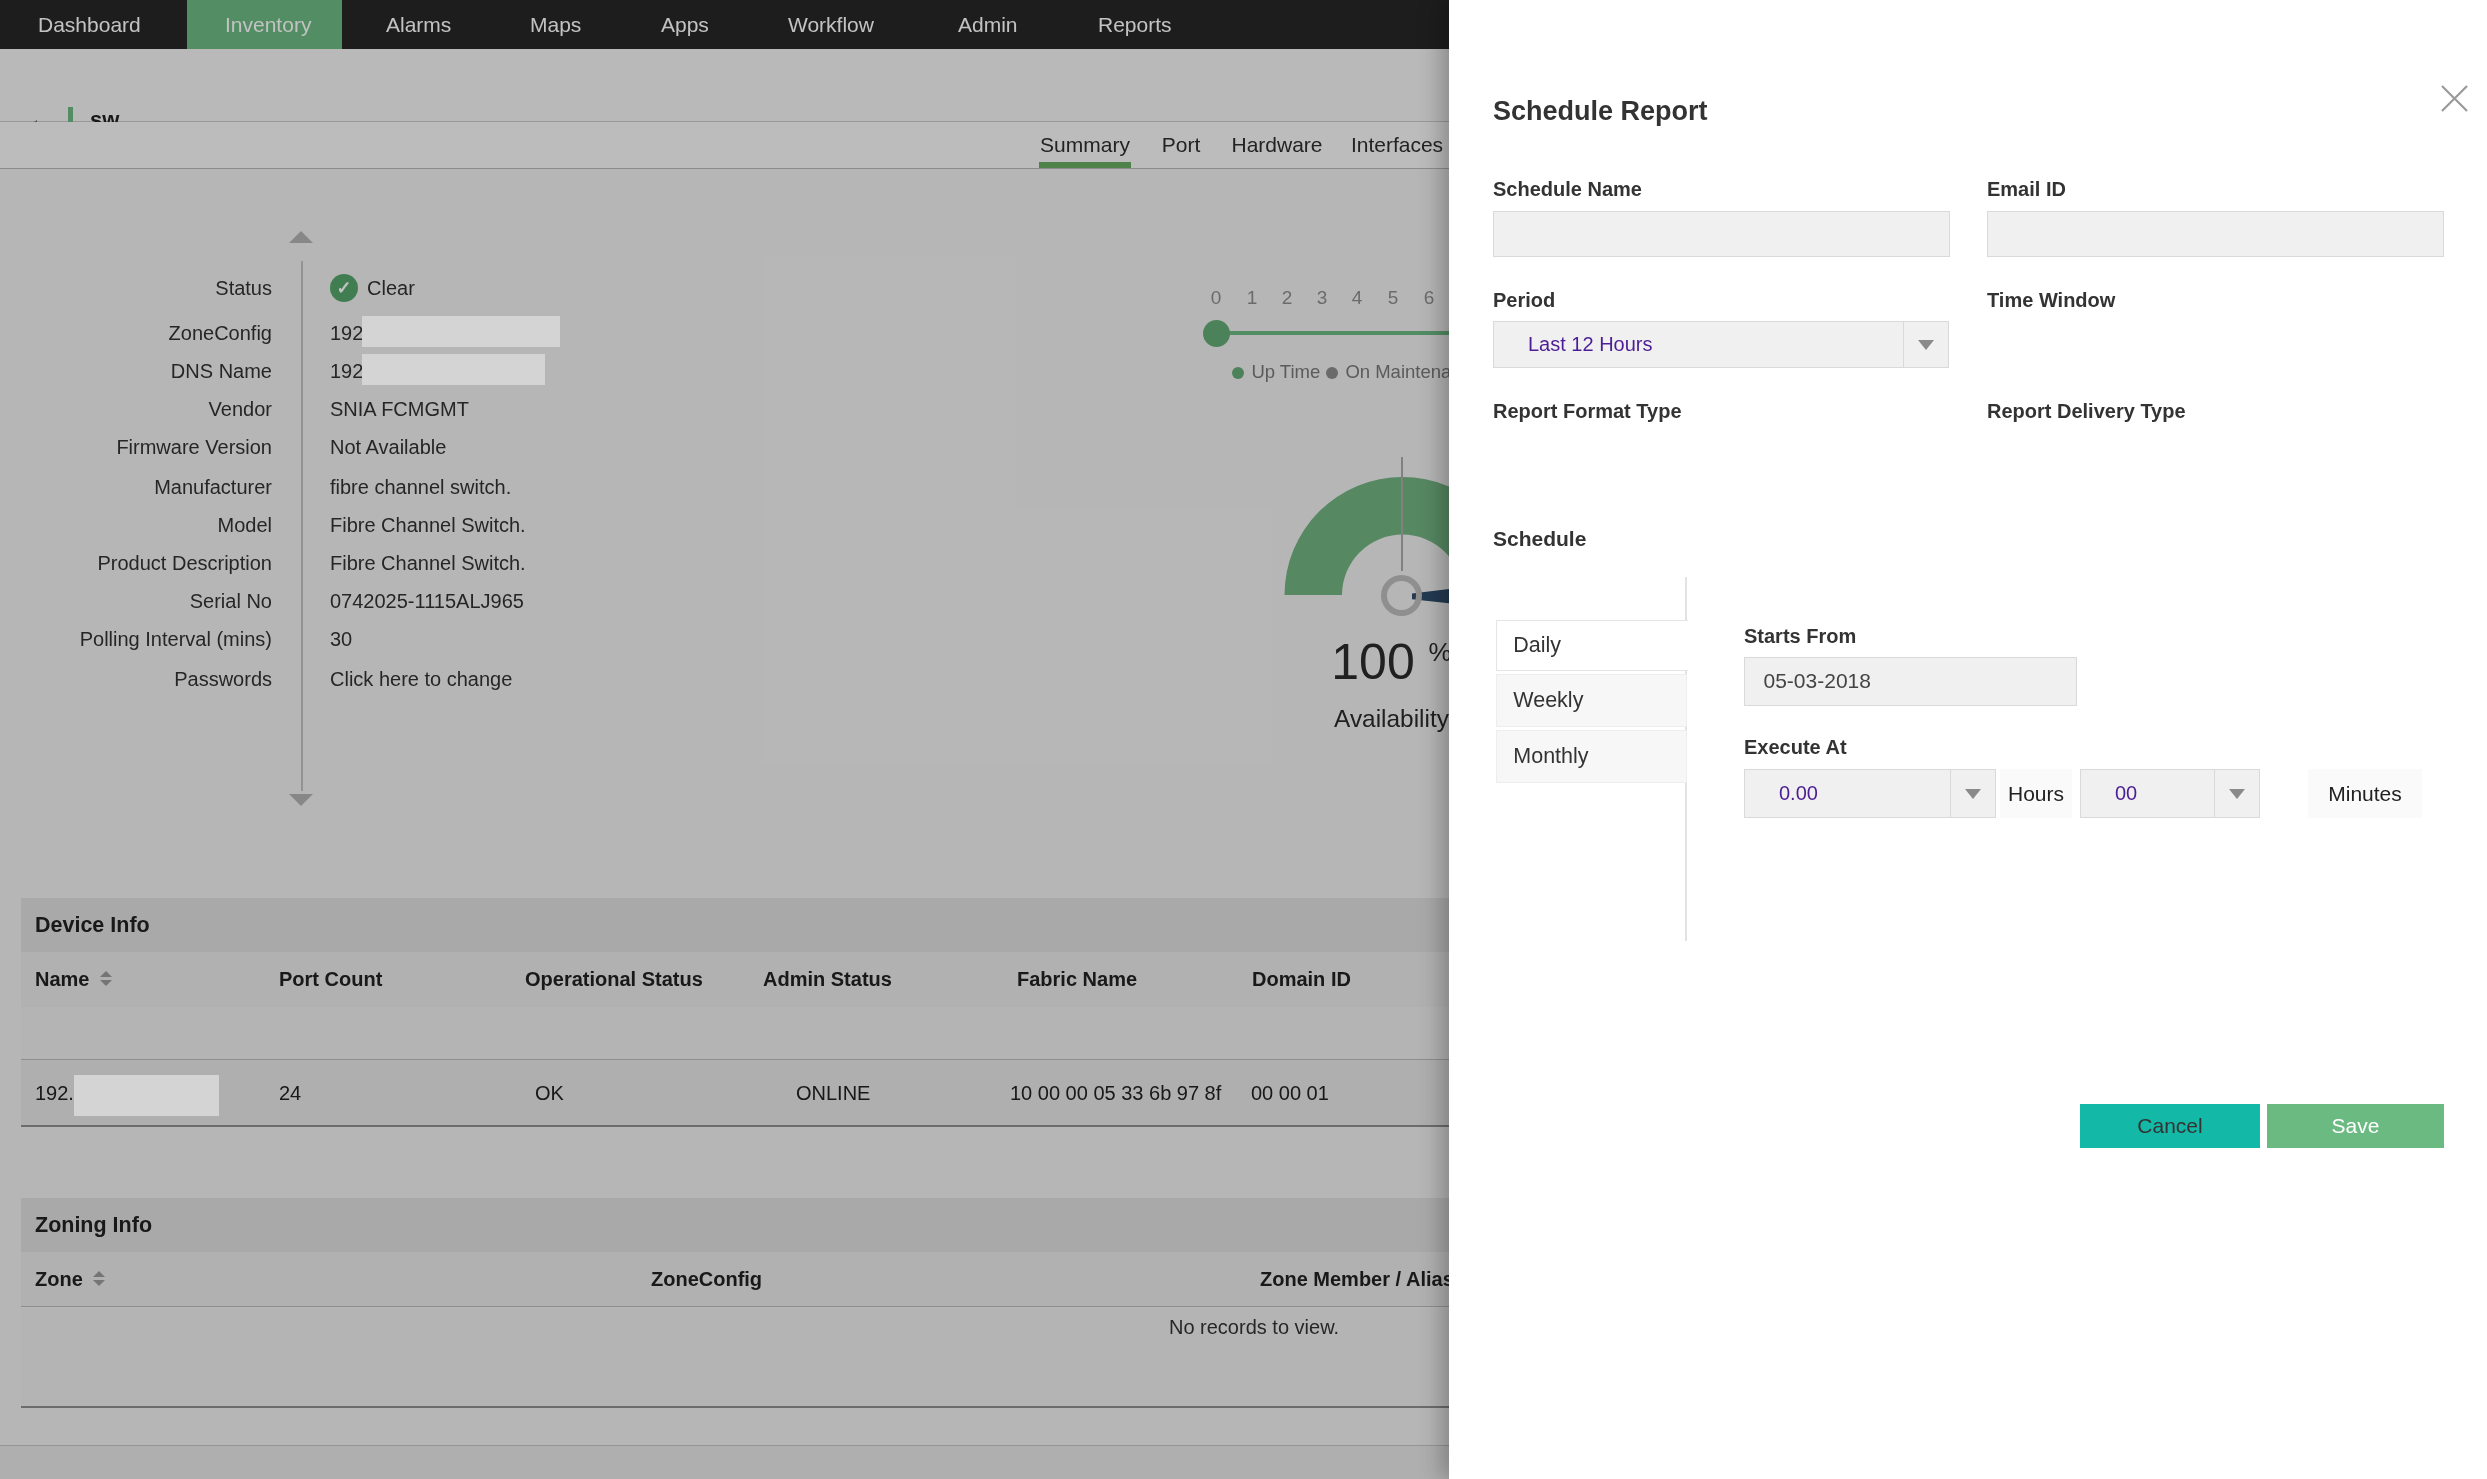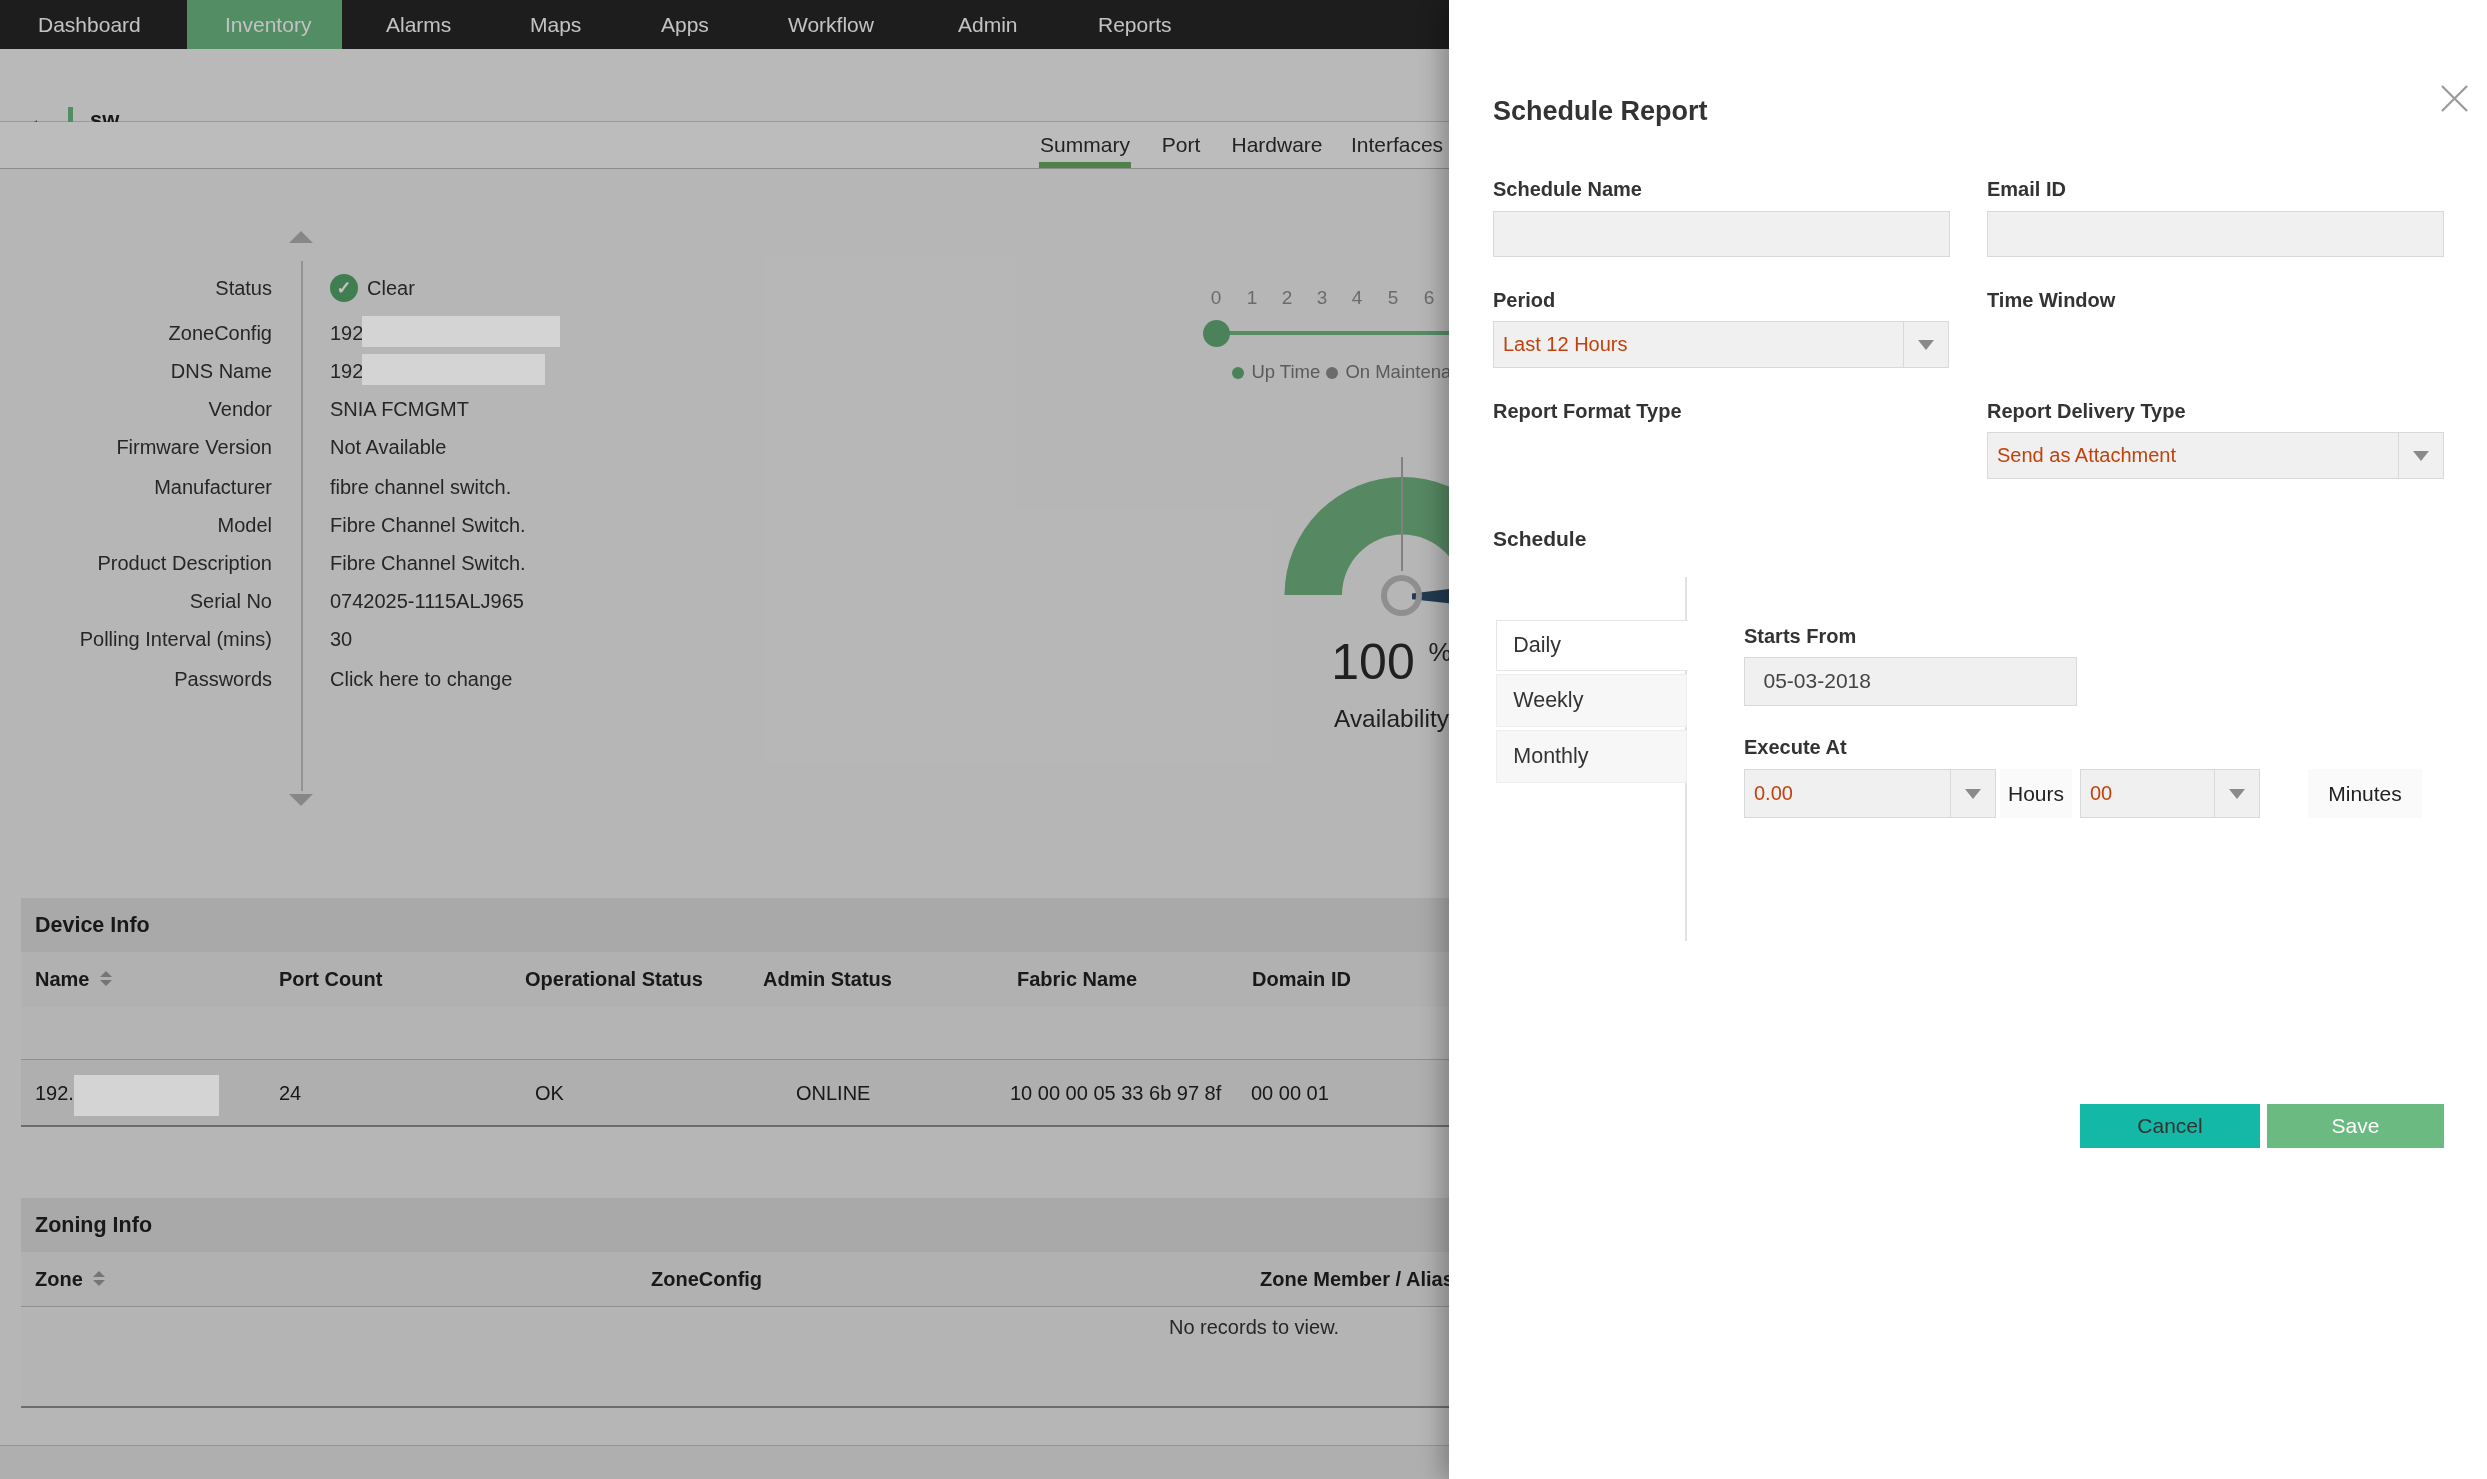--- a/index.html
+++ b/index.html
@@ -79,21 +79,21 @@
 
   
   #modal { position:absolute; left:1449px; top:0; width:1038px; height:1480px; background:#ffffff; z-index:10;
     box-shadow:-7.4px 0 22px rgba(0,0,0,0.28); }
   .m { position:absolute; }
   .modal-title { left:44px; top:96px; font-size:27px; font-weight:600; color:#333; }
   .modal-close { left:990px; top:83px; width:31px; height:31px; cursor:pointer; }
   .f-label { font-size:20px; font-weight:bold; color:#333; }
   .t-input { background:#f0f0f0; border:1.5px solid #d9d9d9; }
   .dd { background:#f0f0f0; border:1.5px solid #d9d9d9; }
-  .dd-value { position:absolute; left:9px; top:0; height:100%; line-height:44px; font-size:20px; color:#c2410c; white-space:nowrap; }
+  .dd-value { position:absolute; left:34px; top:0; height:100%; line-height:44px; font-size:20px; color:#4c1d95; white-space:nowrap; }
   .dd-arrow { position:absolute; right:0; top:0; width:45px; height:100%; border-left:1.5px solid #d9d9d9; }
   .dd-arrow i { position:absolute; left:50%; top:50%; margin-left:-8.1px; margin-top:-4.4px; width:0; height:0;
     border-left:8.1px solid transparent; border-right:8.1px solid transparent; border-top:10.4px solid #8a8a8a; }
   .sched-vline { left:236px; top:577px; width:1.5px; height:364px; background:#e2e2e2; }
   .sched-tab { left:47px; width:191px; font-size:21.5px; color:#333; }
   .sched-tab .lbl { position:absolute; left:16.3px; top:0; height:100%; display:flex; align-items:center; }
   .tab-daily { top:620px; height:51px; background:#fff; border:1.5px solid #e5e5e5; border-right:none; width:192px; z-index:2; }
   .tab-weekly { top:674px; height:53px; background:#f7f7f7; border:1.5px solid #ededed; }
   .tab-monthly { top:730px; height:53px; background:#f7f7f7; border:1.5px solid #ededed; }
   .exec-cell { background:#fafafa; font-size:21px; color:#222; text-align:center; }
@@ -277,26 +277,20 @@
     <div class="m f-label" style="left:538px; top:289px">Time Window</div>
     <div class="m dd" style="left:44px; top:321px; width:456px; height:47px">
       <span class="dd-value">Last 12 Hours</span>
       <span class="dd-arrow">
           <i></i>
         </span>
     </div>
 
     <div class="m f-label" style="left:44px; top:400px">Report Format Type</div>
     <div class="m f-label" style="left:538px; top:400px">Report Delivery Type</div>
-    <div class="m dd" style="left:538px; top:432px; width:457px; height:47px">
-      <span class="dd-value">Send as Attachment</span>
-      <span class="dd-arrow">
-          <i></i>
-        </span>
-    </div>
 
     <div class="m f-label" style="left:44px; top:527px; font-size:21px">Schedule</div>
     <div class="m sched-vline"></div>
     <div class="m sched-tab tab-daily">
         <span class="lbl">Daily</span>
       </div>
     <div class="m sched-tab tab-weekly">
         <span class="lbl">Weekly</span>
       </div>
     <div class="m sched-tab tab-monthly">

